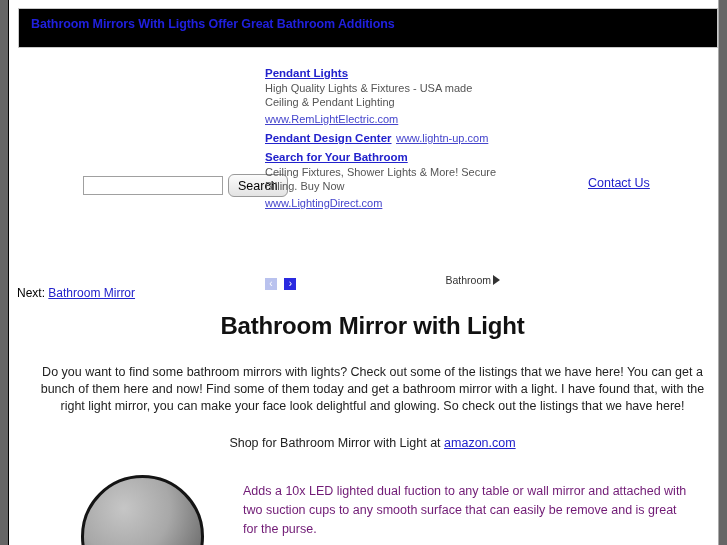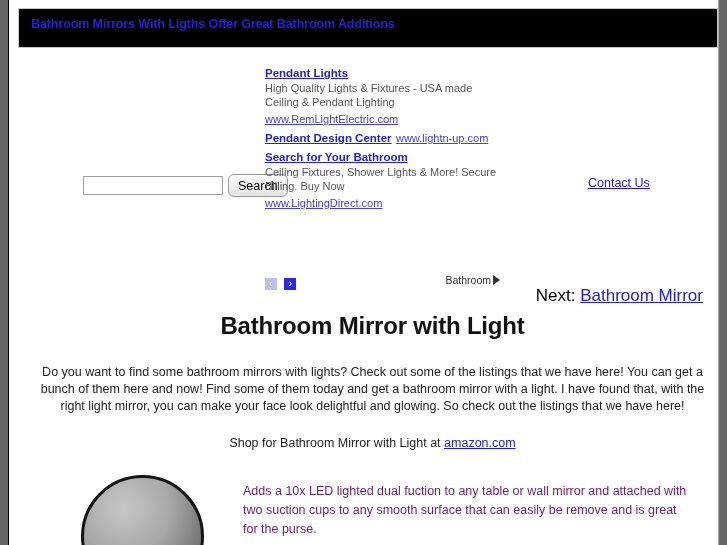--- a/index.html
+++ b/index.html
@@ -168,27 +168,26 @@
     width: 0; height: 0;
     border-top: 5px solid transparent;
     border-bottom: 5px solid transparent;
     border-left: 7px solid #333333;
     vertical-align: -1px;
     margin-left: 2px;
   }
 
   .next-line {
     position: absolute;
-    left: 1px;
+    left: 8px;
     top: 238px;
     width: 711px;
-    text-align: right;
     padding-right: 18px;
     box-sizing: border-box;
-    font-size: 17px;
+    font-size: 12px;
     color: #000000;
   }
   .next-line a {
     color: #2222cc;
     text-decoration: underline;
     cursor: pointer;
   }
 
   
   h1.page-title {

